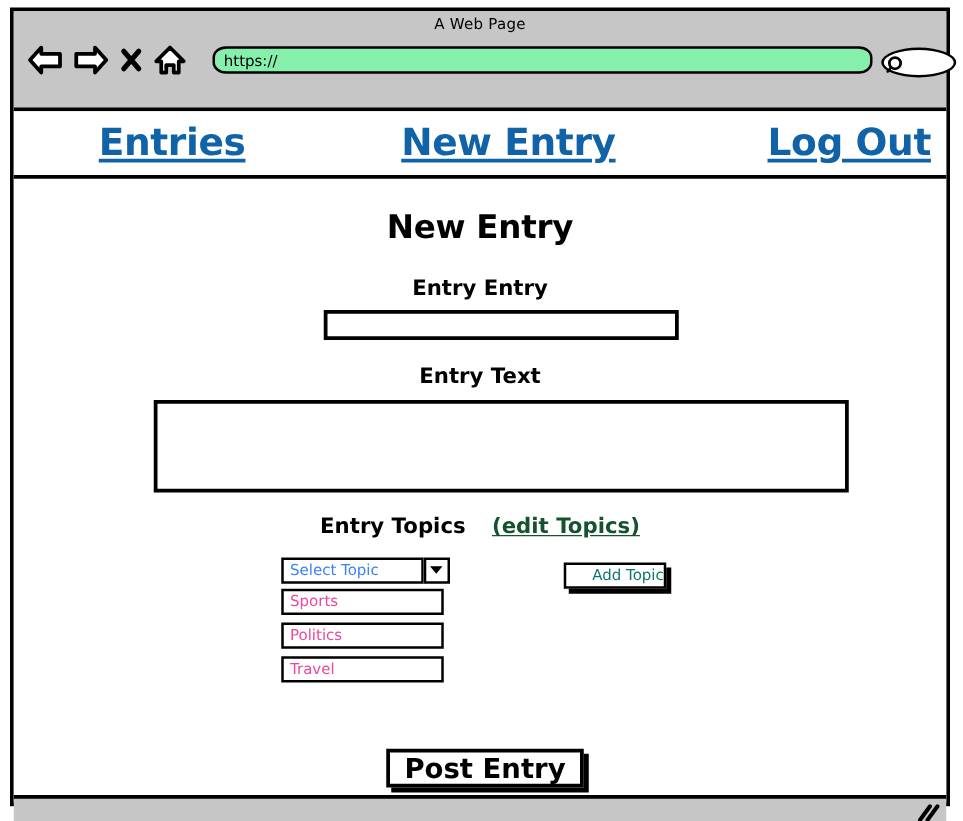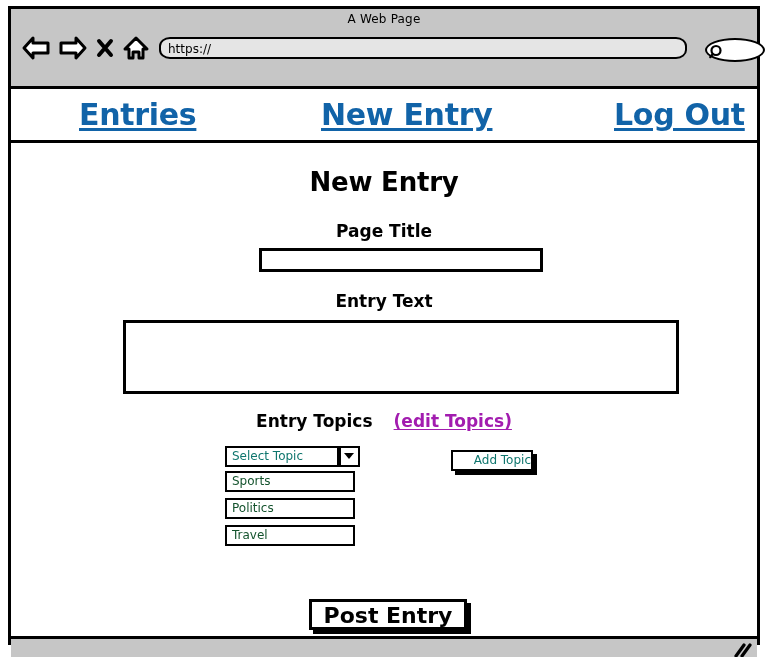--- a/index.html
+++ b/index.html
@@ -57,24 +57,24 @@
     left: 10px;
     display: flex;
     align-items: center;
     gap: 7px;
   }
   .nav-icons svg { display: block; }
 
   .url-bar {
     position: absolute;
     top: 28px;
-    left: 148px;
+    left: 159px;
     width: 528px;
     height: 22px;
-    background: #e5e5e5;
+    background: #86efac;
     border: 2.5px solid #000000;
     border-radius: 11px / 9px;
     box-sizing: border-box;
     overflow: hidden;
   }
   .url-text {
     position: absolute;
     left: 7px;
     top: 2px;
     font-size: 12px;
@@ -190,21 +190,21 @@
     white-space: nowrap;
   }
   .topics-label {
     font-size: 17px;
     font-weight: bold;
     color: #000000;
   }
   .topics-edit-link {
     font-size: 17px;
     font-weight: bold;
-    color: #a21caf;
+    color: #14532d;
     text-decoration: underline;
     text-underline-offset: 2px;
     margin-left: 16px;
     cursor: pointer;
   }
 
   
   .topic-select {
     position: absolute;
     top: 303px;
@@ -214,21 +214,21 @@
     background: #ffffff;
     border: 2.5px solid #000000;
     box-sizing: border-box;
     cursor: pointer;
   }
   .topic-select-label {
     position: absolute;
     left: 5px;
     top: 1px;
     font-size: 12px;
-    color: #0f766e;
+    color: #3b82f6;
     line-height: 15px;
     white-space: nowrap;
     text-align: right;
   }
   .topic-select-arrow {
     position: absolute;
     top: 303px;
     left: 328px;
     width: 21px;
     height: 21px;
@@ -256,21 +256,21 @@
     background: #ffffff;
     border: 2.5px solid #000000;
     box-sizing: border-box;
     cursor: pointer;
   }
   .topic-option .opt-text {
     position: absolute;
     left: 5px;
     top: 1px;
     font-size: 12px;
-    color: #14532d;
+    color: #ec4899;
     line-height: 15px;
     white-space: nowrap;
   }
   .topic-option.opt0 { top: 328px; }
   .topic-option.opt1 { top: 355px; }
   .topic-option.opt2 { top: 382px; }
 
   
   .add-topic-btn {
     position: absolute;
@@ -394,21 +394,21 @@
       <div class="site-nav">
         <a class="nav-link entries">Entries</a>
         <a class="nav-link new-entry">New Entry</a>
         <a class="nav-link log-out">Log Out</a>
       </div>
 
       <div class="content">
 
         <div class="page-heading">New Entry</div>
 
-        <div class="field-label label-title">Page Title</div>
+        <div class="field-label label-title">Entry Entry</div>
 
         <div class="title-input" title=""></div>
 
         <div class="field-label label-text">Entry Text</div>
 
         <div class="text-area" title=""></div>
 
         <div class="topics-row">
           <span class="topics-label">Entry Topics</span>
           <a class="topics-edit-link">(edit Topics)</a>

